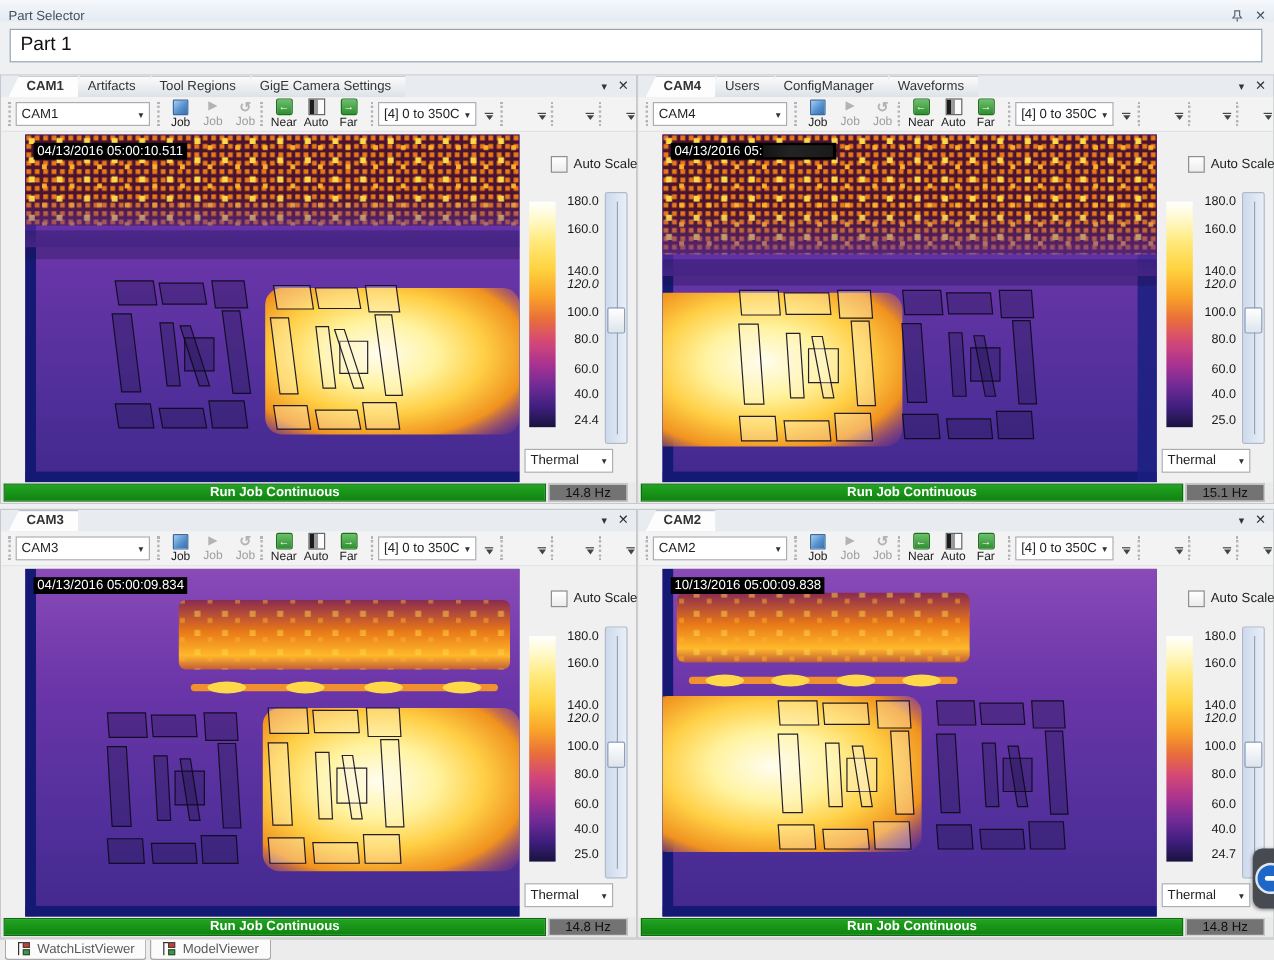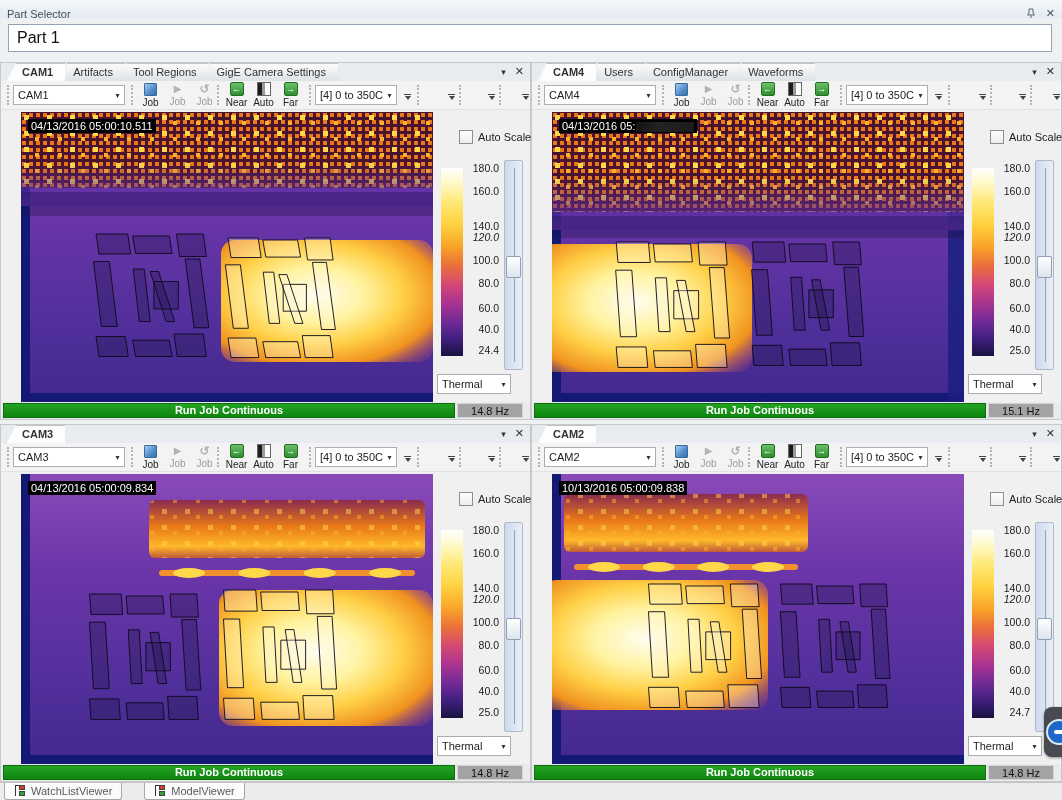--- a/index.html
+++ b/index.html
@@ -82,26 +82,26 @@
     background:linear-gradient(90deg,#cdd9ec,#e9eff8);border:1px solid #aebacc;box-sizing:border-box;}
   .vslider .rail{position:absolute;left:50%;top:7px;bottom:7px;width:1px;background:#96a4b8;}
   .vslider .thumb{position:absolute;left:1px;right:1px;top:95px;height:20px;border-radius:2px;
     background:linear-gradient(#ffffff,#dee4ec);border:1px solid #8ea0b5;}
   .palette-combo{left:4px;top:264px;width:74px;}
 
   .runrow{position:absolute;left:0;bottom:0;width:100%;height:17px;background:#eaeaea;}
   .runbar{position:absolute;left:2px;top:1px;width:452px;height:15px;box-sizing:border-box;
     background:linear-gradient(#22a322,#0f850f);border:1px solid #0c6d0c;color:#fff;
     font-weight:bold;text-align:center;line-height:13px;}
-  .hz{position:absolute;left:456px;top:1px;width:66px;height:15px;background:#a3a3a3;
+  .hz{position:absolute;left:456px;top:1px;width:66px;height:15px;background:#737373;
     text-align:center;line-height:15px;border:1px solid #d6d6d6;box-sizing:border-box;color:#111;}
 
   
   .bottombar{position:absolute;left:0;top:782px;width:1062px;height:18px;background:#ececec;
-    border-top:1px solid #c2c2c2;display:flex;gap:22px;padding-left:4px;box-sizing:border-box;}
+    border-top:1px solid #c2c2c2;display:flex;gap:3px;padding-left:4px;box-sizing:border-box;}
   .btab{display:flex;align-items:center;gap:5px;background:#fbfbfb;border:1px solid #a8a8a8;border-top:none;
     border-radius:0 0 3px 3px;padding:0 9px;height:16px;color:#5a5a5a;}
   .mini{position:relative;width:12px;height:12px;}
   .mini .stem{position:absolute;left:1px;top:0;width:1px;height:11px;background:#333;}
   .mini .stem::before{content:"";position:absolute;left:0;top:0;width:4px;height:1px;background:#333;}
   .mini .sq{position:absolute;left:5px;width:6px;height:5px;border:1px solid #444;box-sizing:border-box;}
   .mini .sq.r{top:0;background:#d43a2a;}
   .mini .sq.g{top:6px;background:#2fa03a;}
 
   

